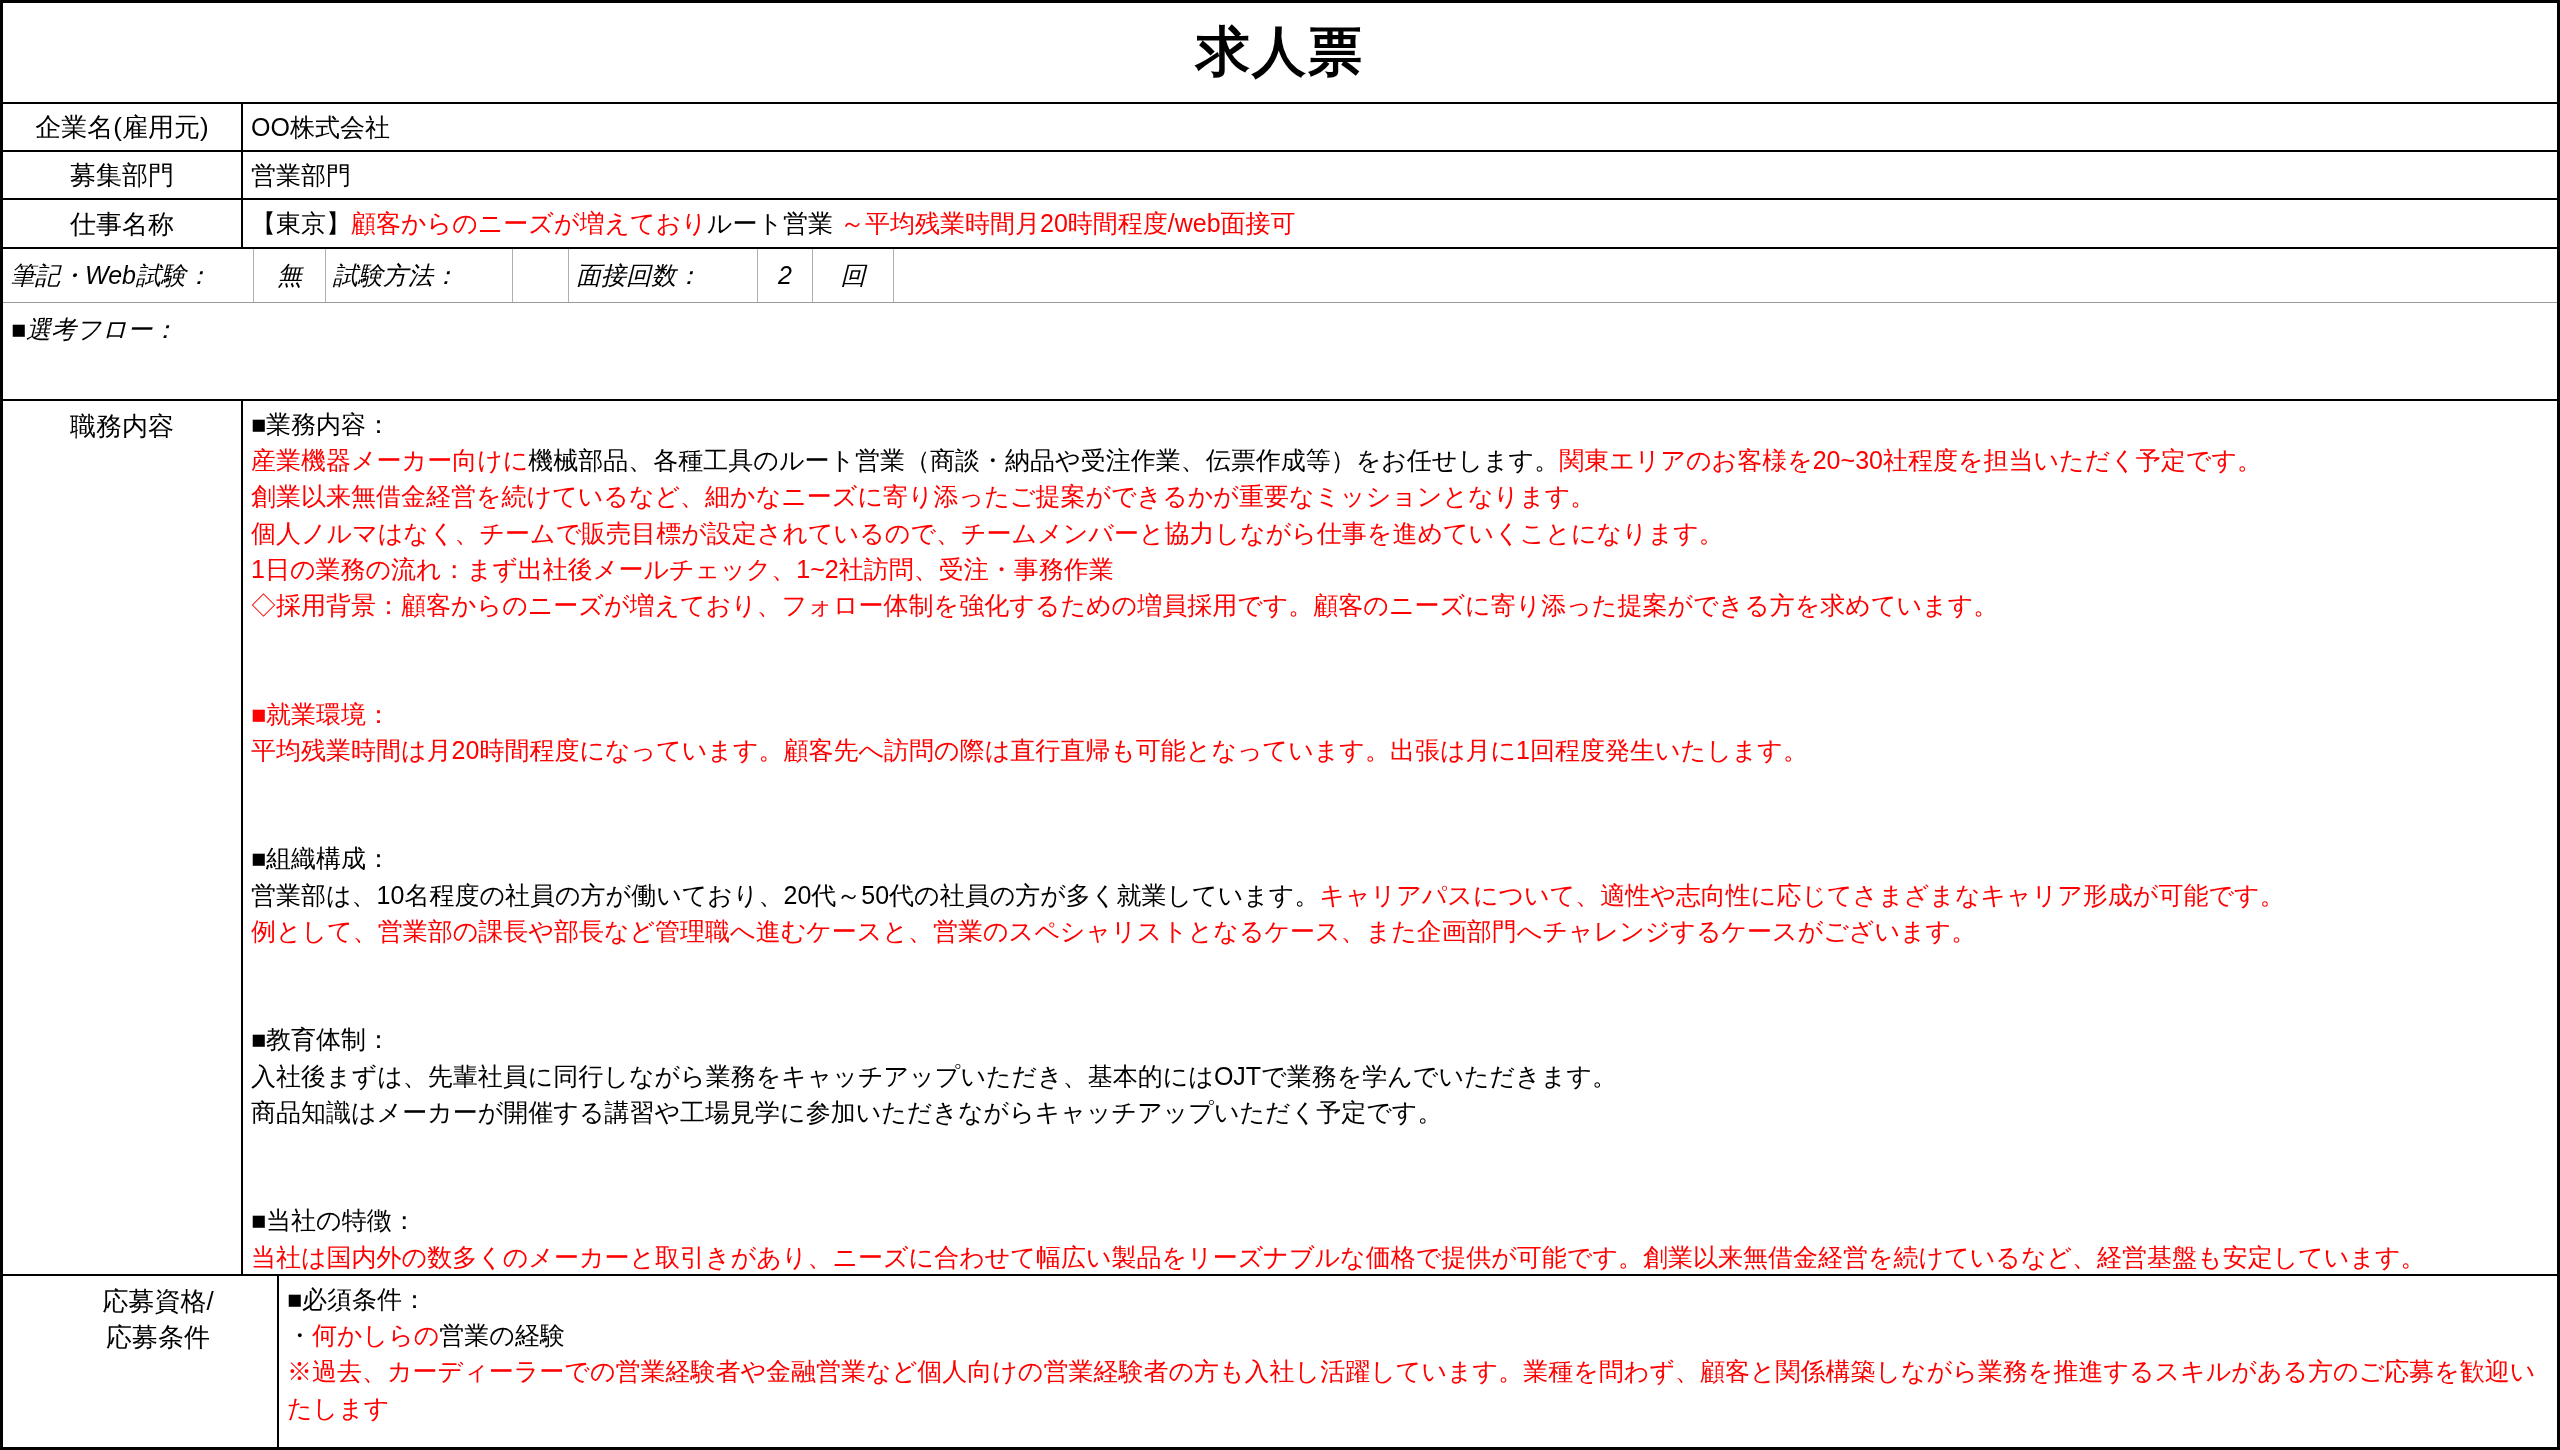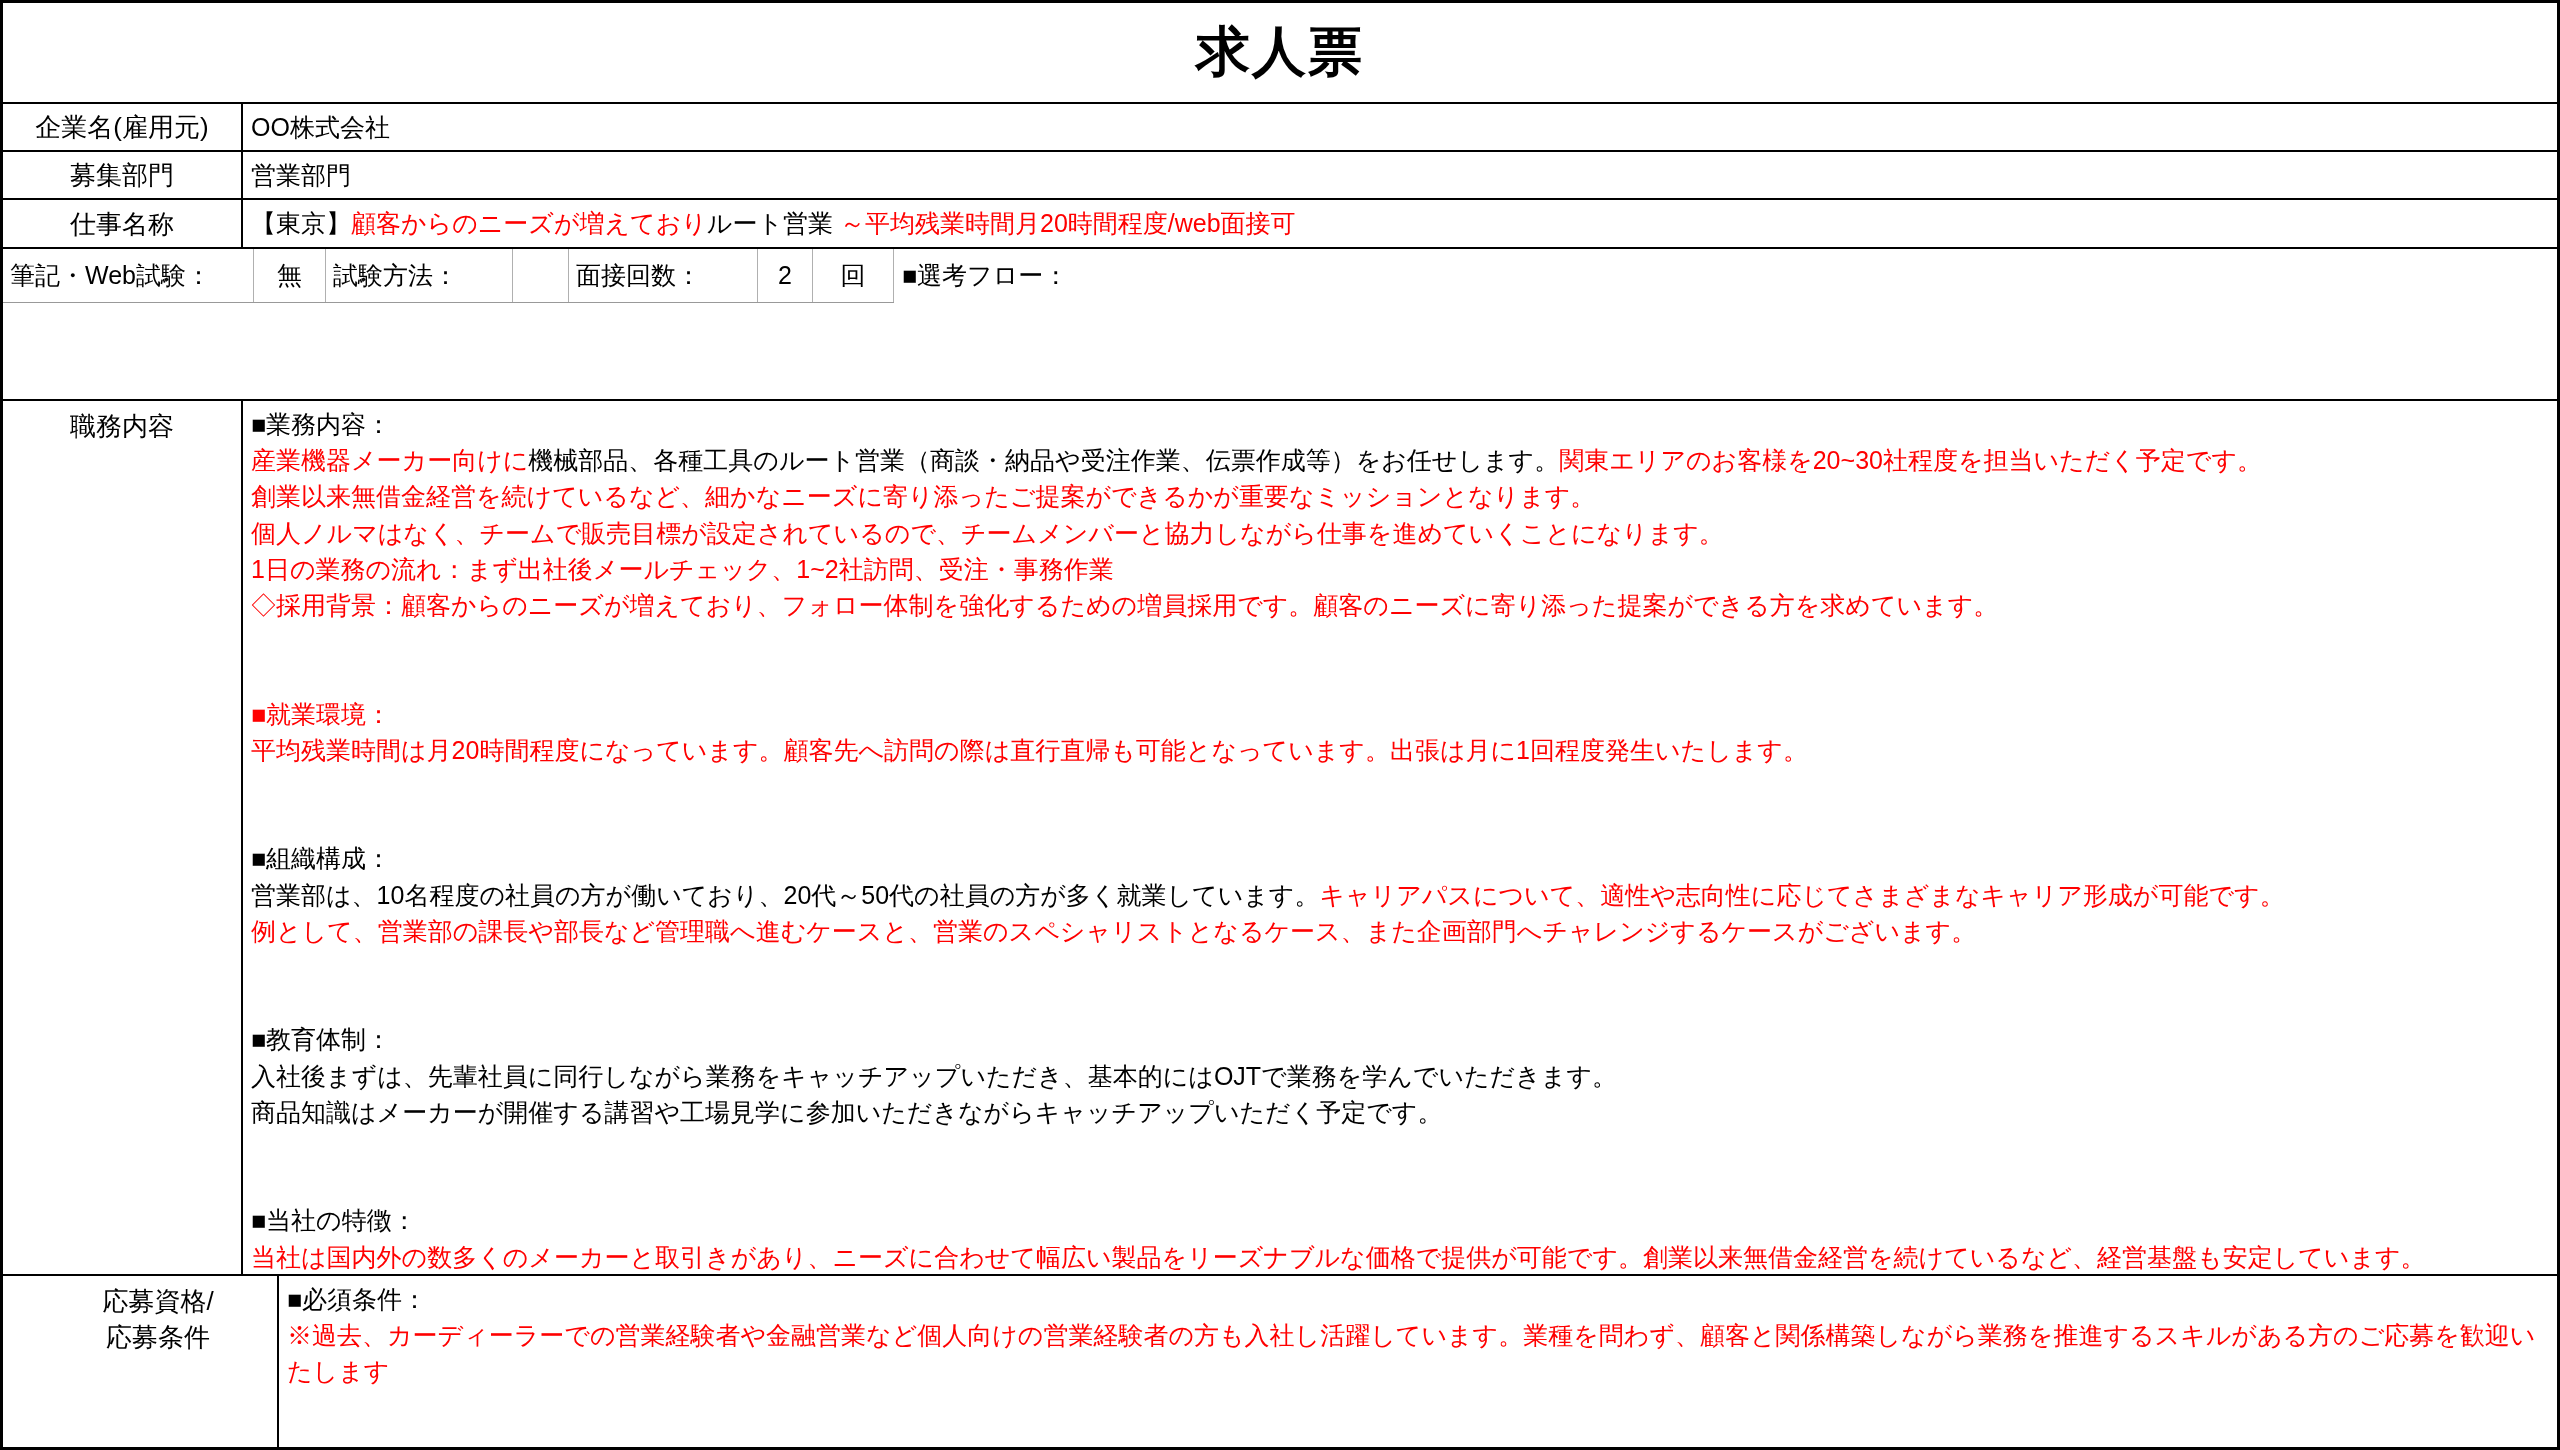--- a/index.html
+++ b/index.html
@@ -38,21 +38,21 @@
     white-space:pre-line; line-height:36px;
   }
   .label-top{ align-items:flex-start; padding-top:7px; }
 
   .value-cell{
     flex:1 1 auto; display:flex; align-items:center;
     padding-left:8px; font-size:25px;
     overflow:hidden;
   }
 
-  .sel-content{ flex:1 1 auto; display:flex; flex-direction:row; overflow:hidden; }
+  .sel-content{ flex:1 1 auto; display:flex; flex-direction:column; overflow:hidden;font-style:italic; }
   .exam-row{
     height:54px; flex:0 0 54px;
     display:flex; align-items:stretch;
     border-bottom:1px solid #999;
     font-size:25px;
   }
   .exam-cell{
     display:flex; align-items:center;
     border-right:1px solid #b0b0b0;
     height:100%;
@@ -145,17 +145,18 @@
         <div class="tline"><span class="c-blk">■当社の特徴：</span></div>
         <div class="tline"><span class="c-red">当社は国内外の数多くのメーカーと取引きがあり、ニーズに合わせて幅広い製品をリーズナブルな価格で提供が可能です。創業以来無借金経営を続けているなど、経営基盤も安定しています。</span></div>
       </div>
   </div>
 
   <div class="row r-require">
     <div class="label-cell label-top">応募資格/
 応募条件</div>
     <div class="text-area" id="require-lines">
         <div class="tline"><span class="c-blk">■必須条件：</span></div>
+        <div class="tline"><span class="c-blk">・</span><span class="c-red">何かしらの</span><span class="c-blk">営業の経験</span></div>
         <div class="tline"><span class="c-red">※過去、カーディーラーでの営業経験者や金融営業など個人向けの営業経験者の方も入社し活躍しています。業種を問わず、顧客と関係構築しながら業務を推進するスキルがある方のご応募を歓迎いたします</span></div>
       </div>
   </div>
 
 </div>
 
 </body></html>

